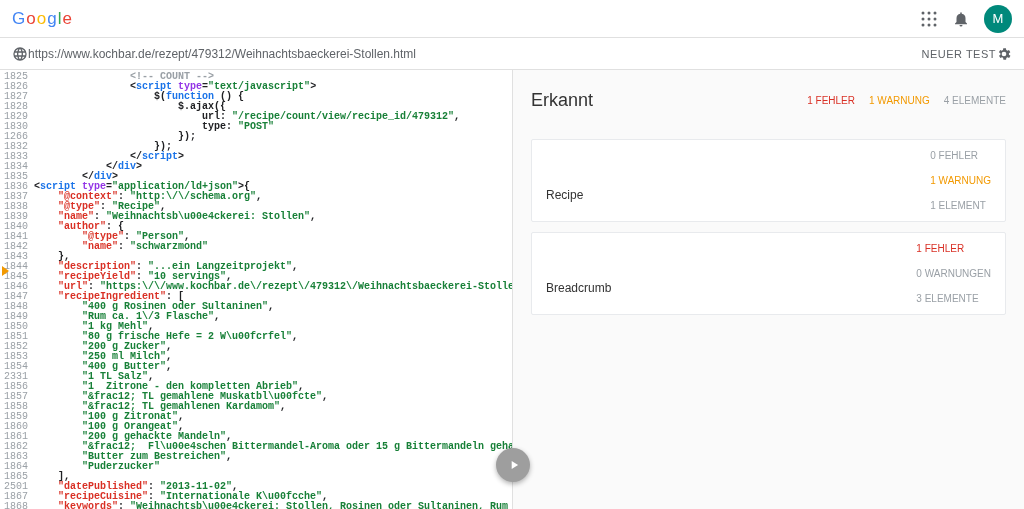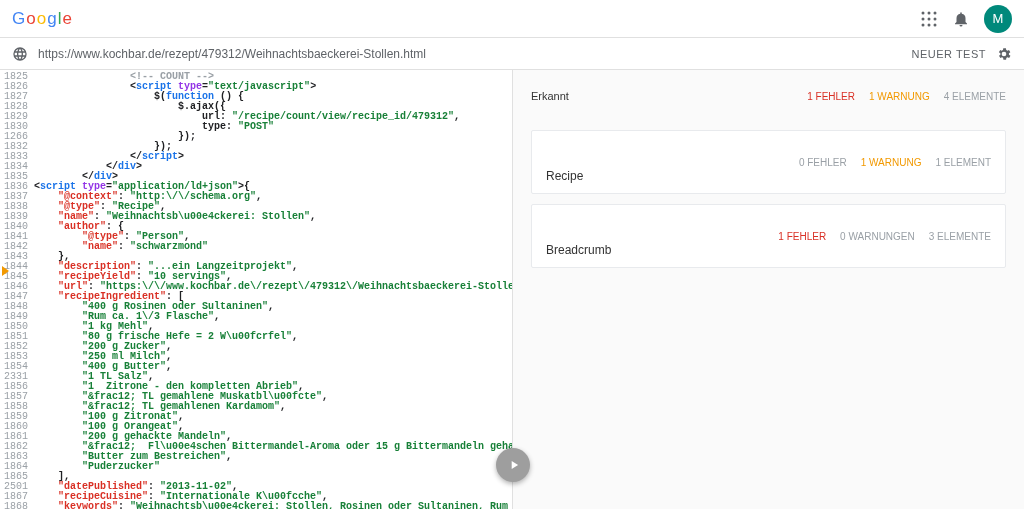--- a/index.html
+++ b/index.html
@@ -5,42 +5,42 @@
   * { box-sizing: border-box; margin: 0; padding: 0; }
   body { font-family: Arial, Helvetica, sans-serif; font-size: 13px; color: #202124; background: #fff; width: 1024px; height: 509px; overflow: hidden; }
   .header { display: flex; align-items: center; height: 38px; padding: 0 12px; border-bottom: 1px solid #e0e0e0; }
   .logo { display: flex; align-items: center; gap: 1px; font-size: 17px; font-weight: 400; margin-right: 8px; }
   .logo span { font-weight: 500; }
   .g-b { color:#4285F4 } .g-r{color:#EA4335} .g-y{color:#FBBC05} .g-g{color:#34A853}
   .app-title { font-size: 16px; color: #5f6368; }
   .header-right { margin-left: auto; display: flex; align-items: center; gap: 14px; }
   .apps-icon, .notif-icon { width:18px; height:18px; fill:#5f6368; }
   .avatar { width:28px; height:28px; border-radius:50%; background:#00897b; color:#fff; display:flex; align-items:center; justify-content:center; font-size:13px; font-weight:500;}
-  .urlbar { display:flex; align-items:center; height:32px; padding:0 12px; border-bottom:1px solid #e0e0e0; gap:10px;}
+  .urlbar { display:flex; align-items:center; height:32px; padding:0 12px; border-bottom:1px solid #e0e0e0; }
   .globe { width:16px; height:16px; fill:#5f6368;}
   .url-text { flex:1; font-size:12px; color:#5f6368; }
   .new-test { font-size:11px; color:#5f6368; letter-spacing:0.5px;}
   .gear { width:16px; height:16px; fill:#5f6368;}
   .main { display:flex; height:calc(509px - 70px); }
   .code-pane { width:512px; overflow:hidden; position:relative; background:#fff;}
   .marker { position:absolute; left:2px; top:196px; width:0; height:0; border-top:5px solid transparent; border-bottom:5px solid transparent; border-left:7px solid #f29900;}
   .code-body { display:flex; font-family: "Courier New", monospace; font-size:10px; line-height:1.0; }
   .gutter { background:#fff; color:#9aa0a6; text-align:right; padding:2px 6px 2px 4px; min-width:34px; user-select:none;}
   .gutter div { height:10px; }
   .code-lines { padding:2px 0; white-space:pre; }
   .code-lines div { height:10px;font-weight:bold; }
   .c-blue { color:#1a73e8 } .c-red{color:#d93025} .c-green{color:#188038} .c-purple{color:#9334e6} .c-gray{color:#9aa0a6}
   .results-pane { flex:1; background:#fafafa; border-left:1px solid #e0e0e0; padding:20px 18px; position:relative;}
   .results-head { display:flex; align-items:center; margin-bottom:28px;}
-  .results-title { font-size:11px; color:#333; }
+  .results-title { font-size:18px; color:#333; }
   .results-stats { margin-left:auto; display:flex; gap:14px; font-size:10px;}
   .stat-err{color:#d93025} .stat-warn{color:#f29900} .stat-neut{color:#9aa0a6}
   .item { background:#fff; border:1px solid #e8eaed; border-radius:2px; padding:10px 14px; margin-bottom:10px; display:flex; align-items:center;}
   .item-name { font-size:12px; color:#333;margin-top:28px; }
-  .item-stats { margin-left:auto; display:flex; gap:14px; font-size:10px;}
+  .item-stats { margin-left:auto; display:flex; gap:14px; font-size:10px;flex-direction:column;}
   .play-btn { position:absolute; left:-17px; top:378px; width:34px; height:34px; border-radius:50%; background:#9e9e9e; display:flex; align-items:center; justify-content:center; box-shadow:0 2px 5px rgba(0,0,0,0.3);}
   .play-btn svg { width:14px; height:14px; fill:#fff; margin-left:2px;}
 </style>
 </head>
 <body>
 
 <div class="header">
   <div class="logo">
     <span class="g-b">G</span>
       <span class="g-r">o</span>

